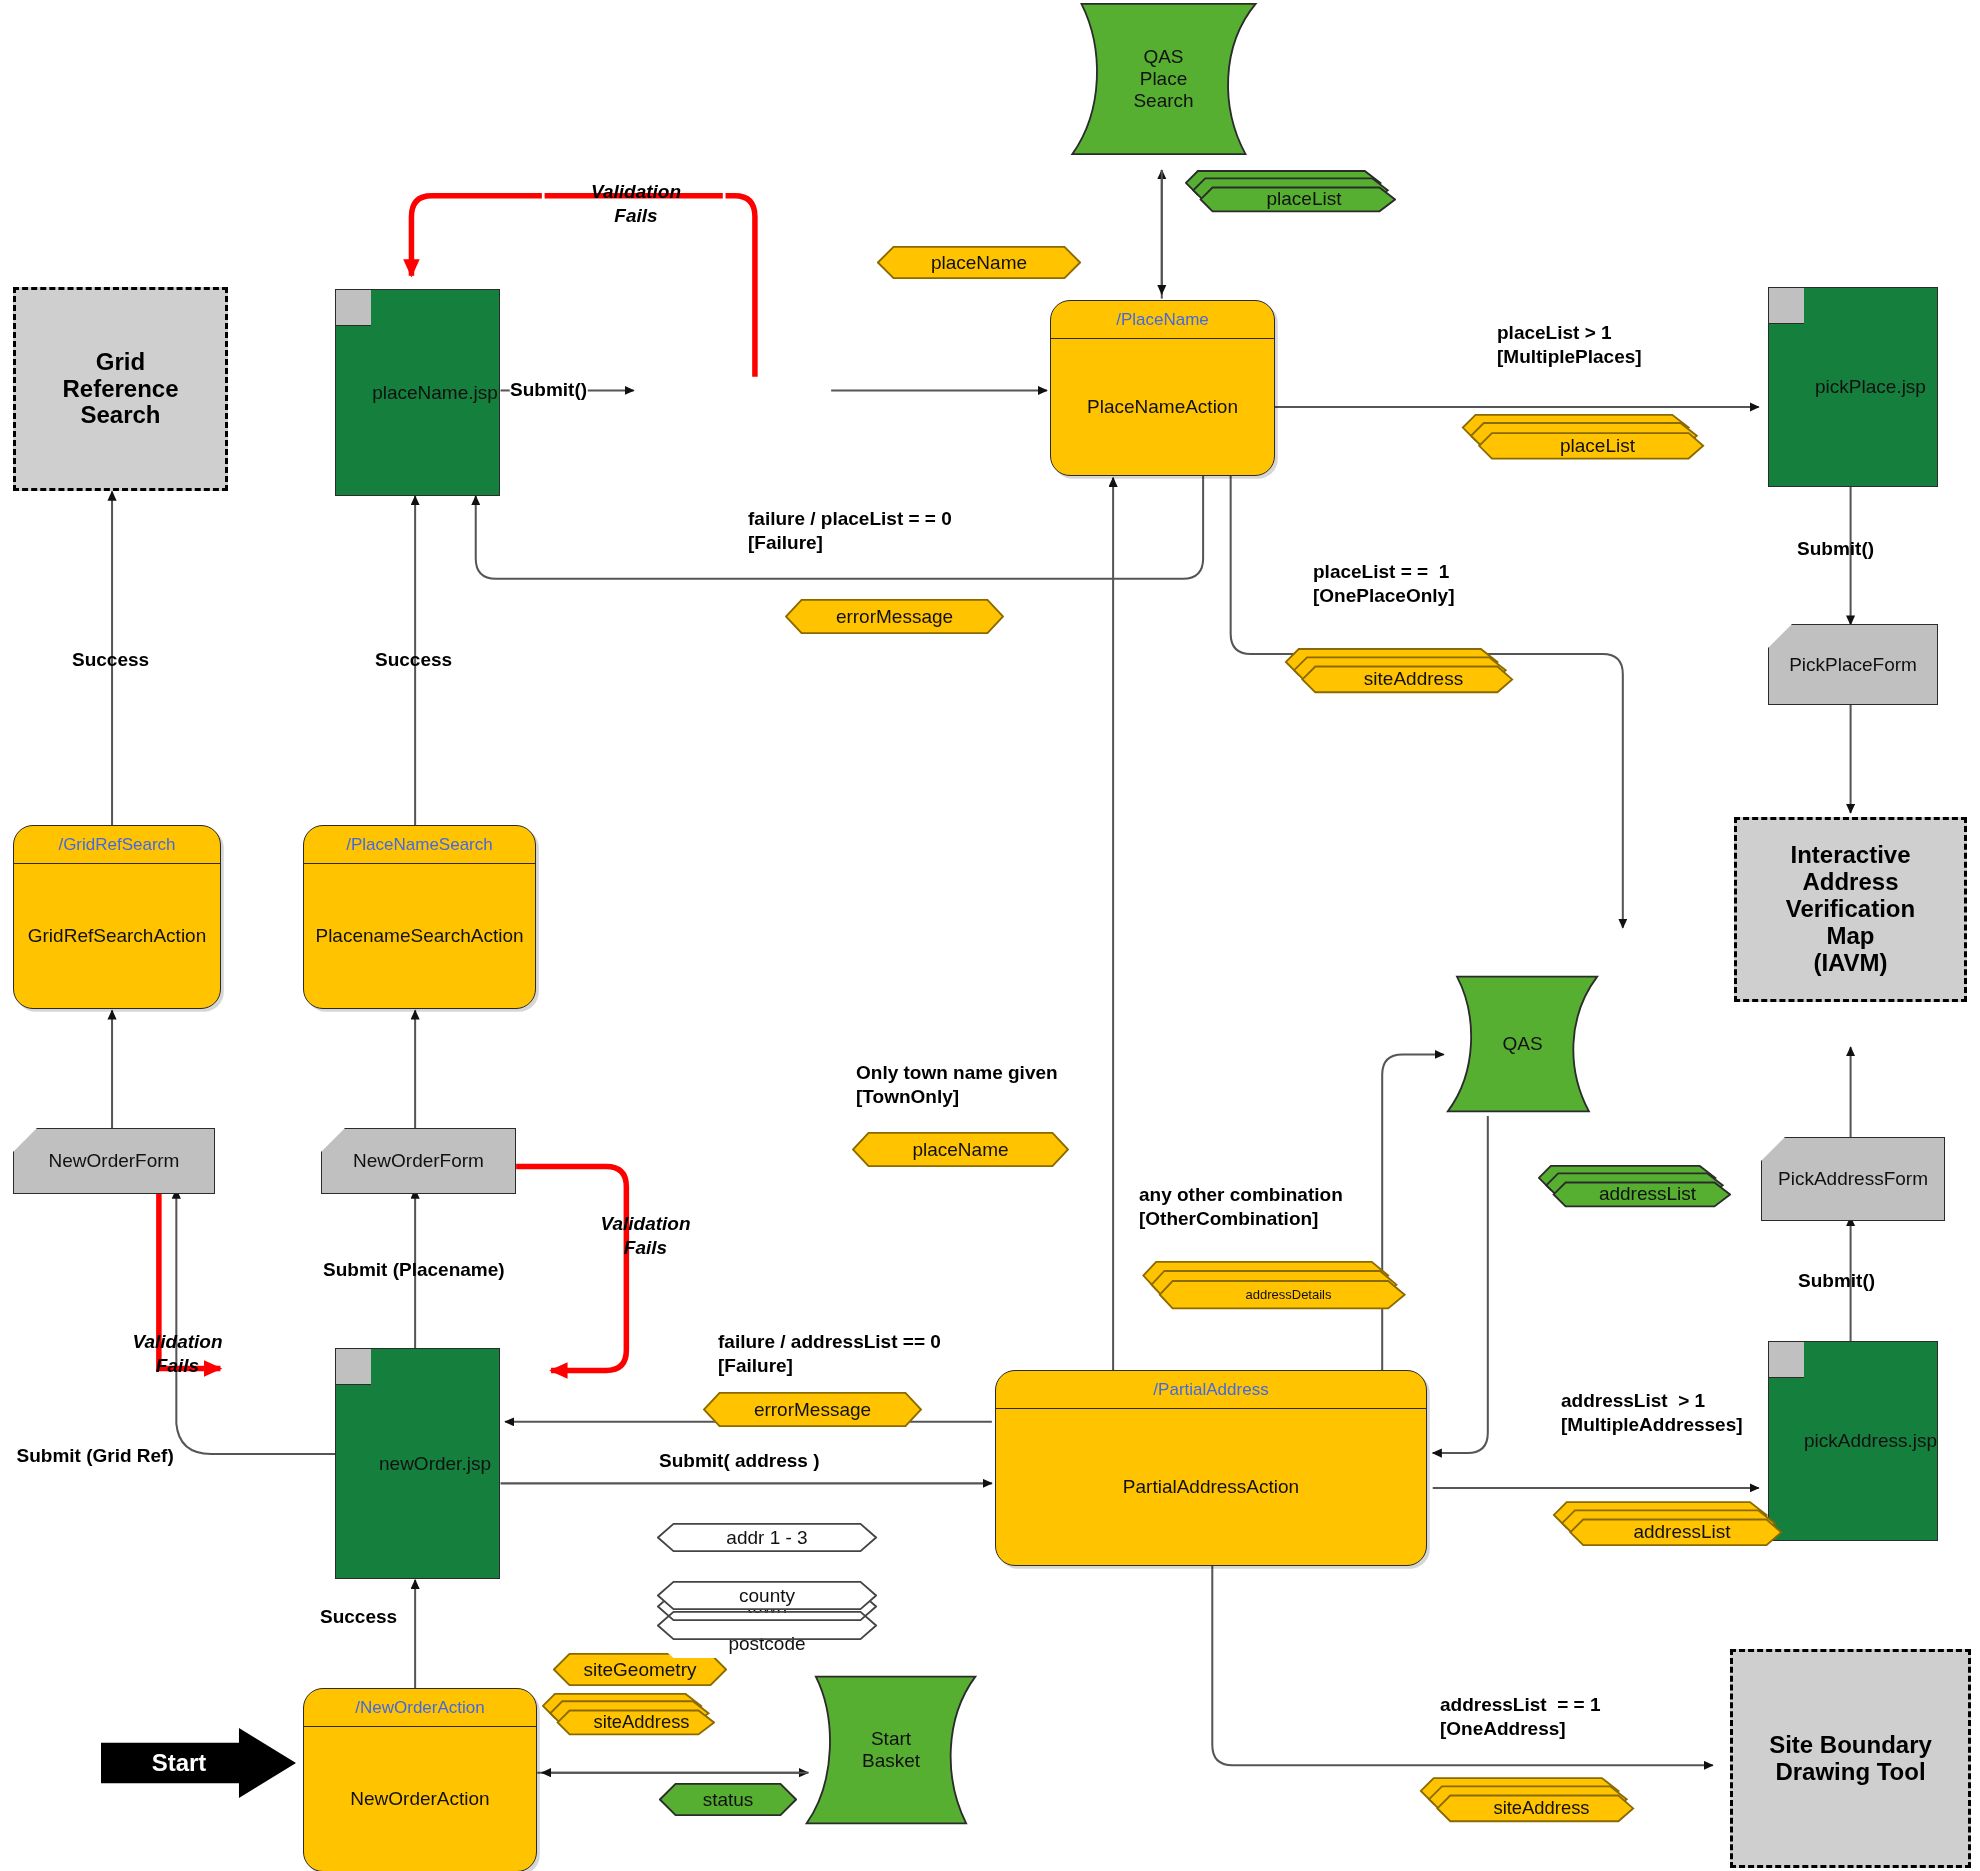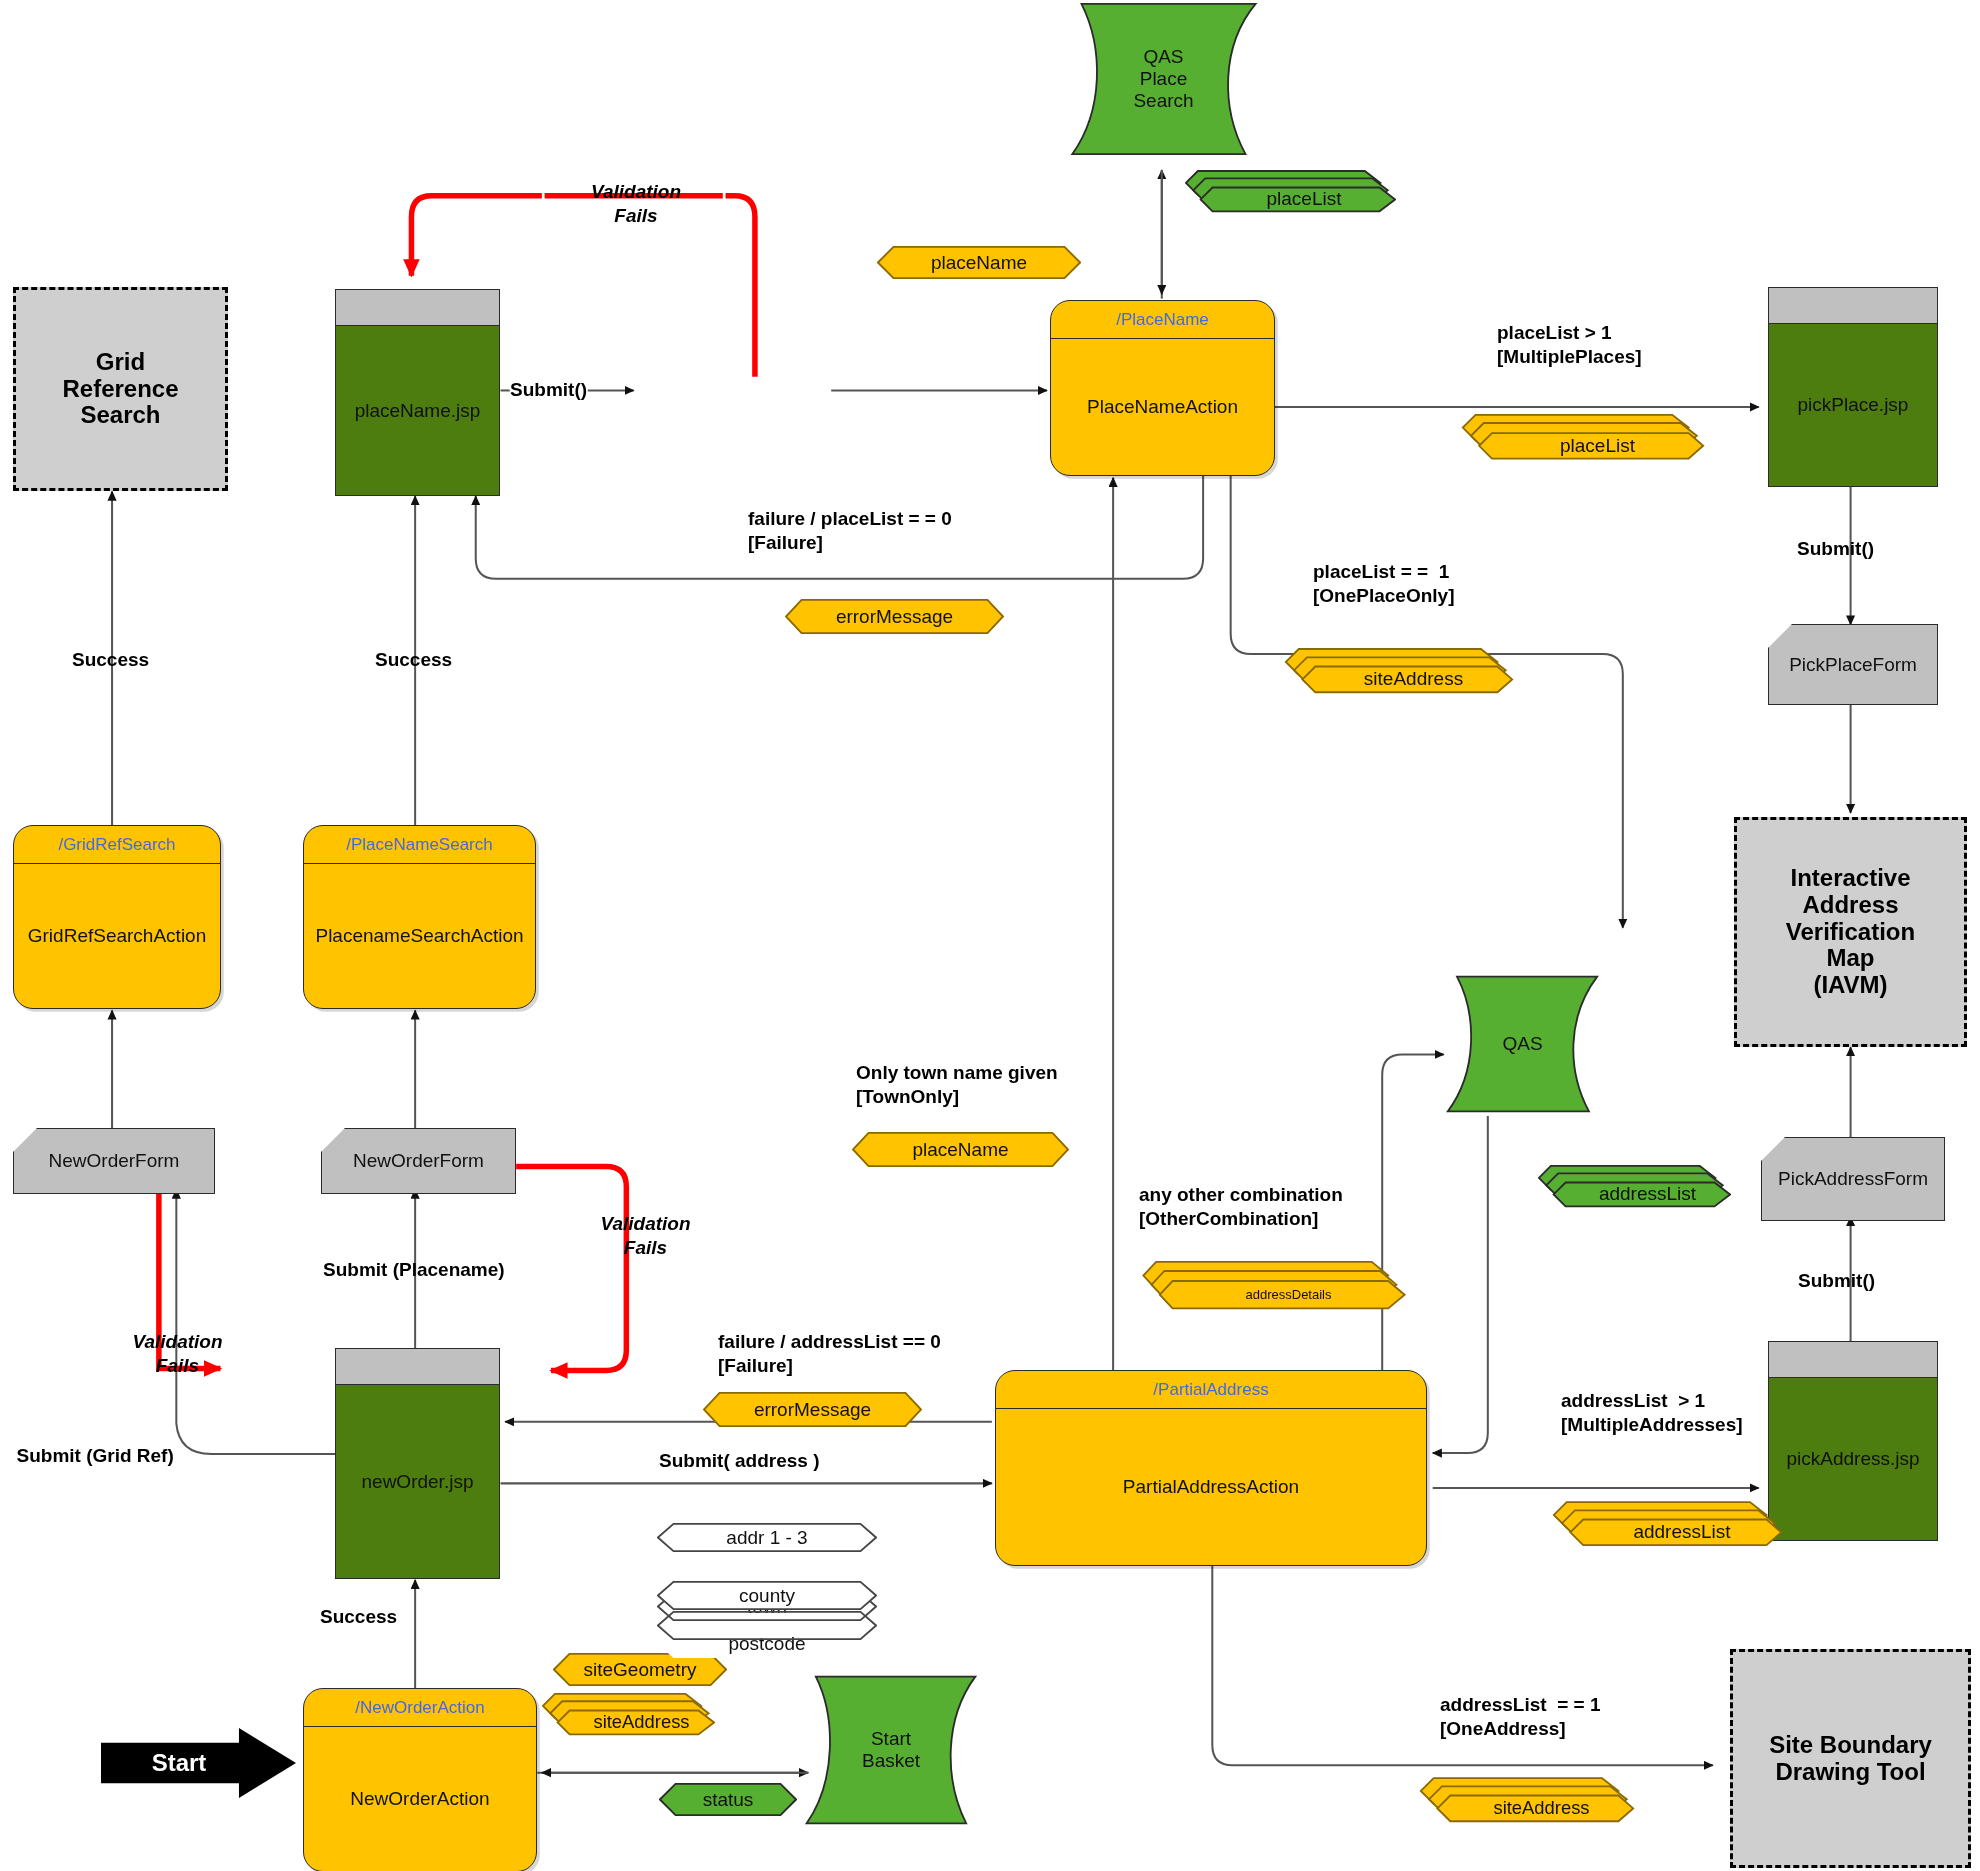--- a/index.html
+++ b/index.html
@@ -3,21 +3,21 @@
 <meta charset="utf-8">
 <style>
   html,body{margin:0;padding:0;background:#ffffff;}
   body{font-family:"Liberation Sans", sans-serif;}
   #canvas{position:relative;width:1981px;height:1872px;background:#fff;overflow:hidden;}
   #svglayer{position:absolute;left:0;top:0;width:1981px;height:1872px;pointer-events:none;}
 
   .node{position:absolute;box-sizing:border-box;}
 
   
-  .jsp{background:#4d7c0f;border:1.4px solid #2b2b2b;display:flex;flex-direction:column;}
+  .jsp{background:#15803d;border:1.4px solid #2b2b2b;display:flex;}
   .jsp .bar{background:#c0c0c0;border-bottom:1.4px solid #2b2b2b;height:35px;flex:0 0 35px;}
   .jsp .body{flex:1;display:flex;align-items:center;justify-content:center;font-size:19px;color:#111;text-align:center;}
 
   
   .form{background:#c0c0c0;border:1.4px solid #2b2b2b;
         clip-path:polygon(24px 0,100% 0,100% 100%,0 100%,0 24px);
         display:flex;align-items:center;justify-content:center;
         font-size:19px;color:#111;text-align:center;
         box-shadow:2.8px 2.8px 0 rgba(0,0,0,0.16);}
 
@@ -141,21 +141,21 @@
       <path d="M173,1295 L173,1490 L240,1490" marker-end="url(#ahr)"></path>
     </g>
   </svg>
 
   <div class="node ext" style="left:13px;top:287px;width:215px;height:204px;">
     <span style="white-space:pre-line">Grid
 Reference
 Search</span>
   </div>
 
-  <div class="node ext" style="left:1734px;top:817px;width:233px;height:230px;">
+  <div class="node ext" style="left:1734px;top:817px;width:233px;height:185px;">
     <span style="white-space:pre-line">Interactive
 Address
 Verification
 Map
 (IAVM)</span>
   </div>
 
   <div class="node ext" style="left:1730px;top:1649px;width:241px;height:219px;">
     <span style="white-space:pre-line">Site Boundary
 Drawing Tool</span>

